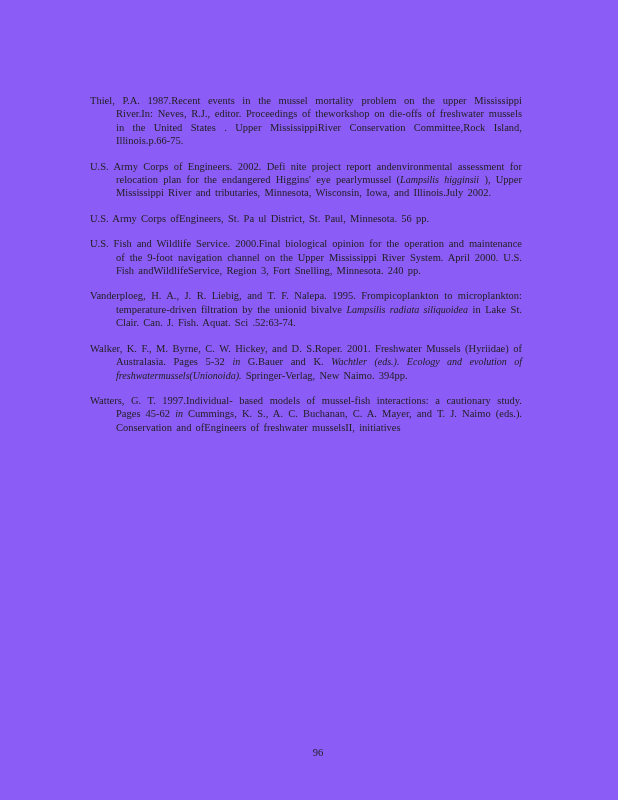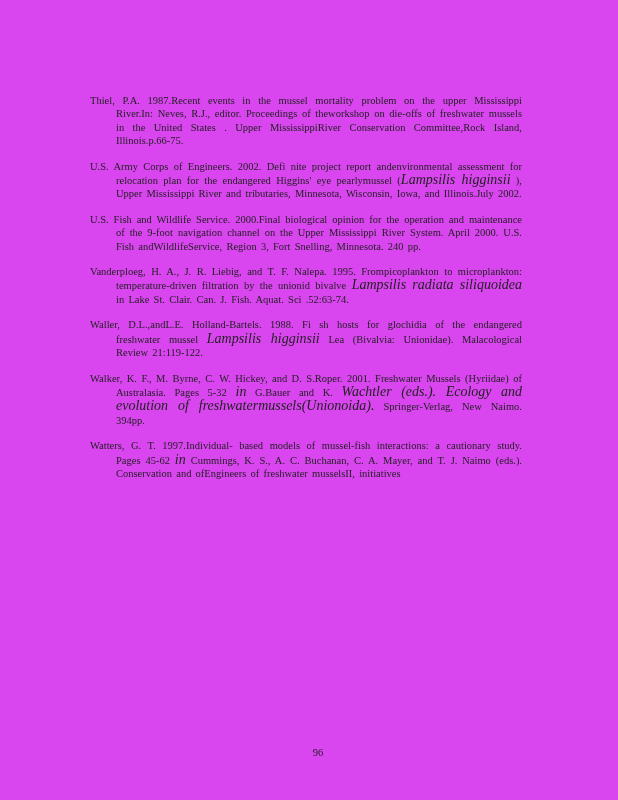--- a/index.html
+++ b/index.html
@@ -9,21 +9,21 @@
   }
   body {
     width: 618px;
     height: 800px;
     overflow: hidden;
   }
   .page {
     position: relative;
     width: 618px;
     height: 800px;
-    background: #d946ef;
+    background: #8b5cf6;
     font-family: "Liberation Serif", serif;
     color: #1f1f1f;
   }
   .content {
     position: absolute;
     top: 94px;
     left: 90px;
     width: 432px;
   }
   .reference {
@@ -33,40 +33,40 @@
     text-align: justify;
     font-size: 10.5px;
     line-height: 13.4px;
     word-spacing: 1.6px;
   }
   .reference .rm {
     font-style: normal;
   }
   .reference .it {
     font-style: italic;
-    font-size: 14px;
+    font-size: 10px;
   }
   .page-number {
     position: absolute;
     top: 747px;
     left: 0;
     width: 100%;
     text-align: center;
     font-size: 10.5px;
     color: #1f1f1f;
     margin-left: 9px;
   }
 </style>
 </head>
 <body>
 
 <div class="page">
   <div class="content">
       <p class="reference"><span class="rm">Thiel, P.A. 1987.Recent events in the mussel mortality problem on the upper Mississippi River.In: Neves, R.J., editor. Proceedings of theworkshop on die-offs of freshwater mussels in the United States . Upper MississippiRiver Conservation Committee,Rock Island, Illinois.p.66-75.</span></p>
       <p class="reference"><span class="rm">U.S. Army Corps of Engineers. 2002. Defi nite project report andenvironmental assessment for relocation plan for the endangered Higgins' eye pearlymussel (</span><span class="it">Lampsilis higginsii</span><span class="rm"> ), Upper Mississippi River and tributaries, Minnesota, Wisconsin, Iowa, and Illinois.July 2002.</span></p>
+      <p class="reference"><span class="rm">U.S. Army Corps ofEngineers, St. Pa ul District, St. Paul, Minnesota. 56 pp.</span></p>
       <p class="reference"><span class="rm">U.S. Fish and Wildlife Service. 2000.Final biological opinion for the operation and maintenance of the 9-foot navigation channel on the Upper Mississippi River System. April 2000. U.S. Fish andWildlifeService, Region 3, Fort Snelling, Minnesota. 240 pp.</span></p>
       <p class="reference"><span class="rm">Vanderploeg, H. A., J. R. Liebig, and T. F. Nalepa. 1995. Frompicoplankton to microplankton: temperature-driven filtration by the unionid bivalve </span><span class="it">Lampsilis radiata siliquoidea</span><span class="rm"> in Lake St. Clair. Can. J. Fish. Aquat. Sci .52:63-74.</span></p>
-      <p class="reference"><span class="rm">Waller, D.L.,andL.E. Holland-Bartels. 1988. Fi sh hosts for glochidia of the endangered freshwater mussel </span><span class="it">Lampsilis higginsii</span><span class="rm"> Lea (Bivalvia: Unionidae). Malacological Review 21:119-122.</span></p>
       <p class="reference"><span class="rm">Walker, K. F., M. Byrne, C. W. Hickey, and D. S.Roper. 2001. Freshwater Mussels (Hyriidae) of Australasia. Pages 5-32 </span><span class="it">in</span><span class="rm"> G.Bauer and K. </span><span class="it">Wachtler (eds.). Ecology and evolution of freshwatermussels(Unionoida).</span><span class="rm"> Springer-Verlag, New Naimo. 394pp.</span></p>
       <p class="reference"><span class="rm">Watters, G. T. 1997.Individual- based models of mussel-fish interactions: a cautionary study. Pages 45-62 </span><span class="it">in</span><span class="rm"> Cummings, K. S., A. C. Buchanan, C. A. Mayer, and T. J. Naimo (eds.). Conservation and ofEngineers of freshwater musselsII, initiatives</span></p>
     </div>
   <div class="page-number">96</div>
 </div>
 
 </body></html>

